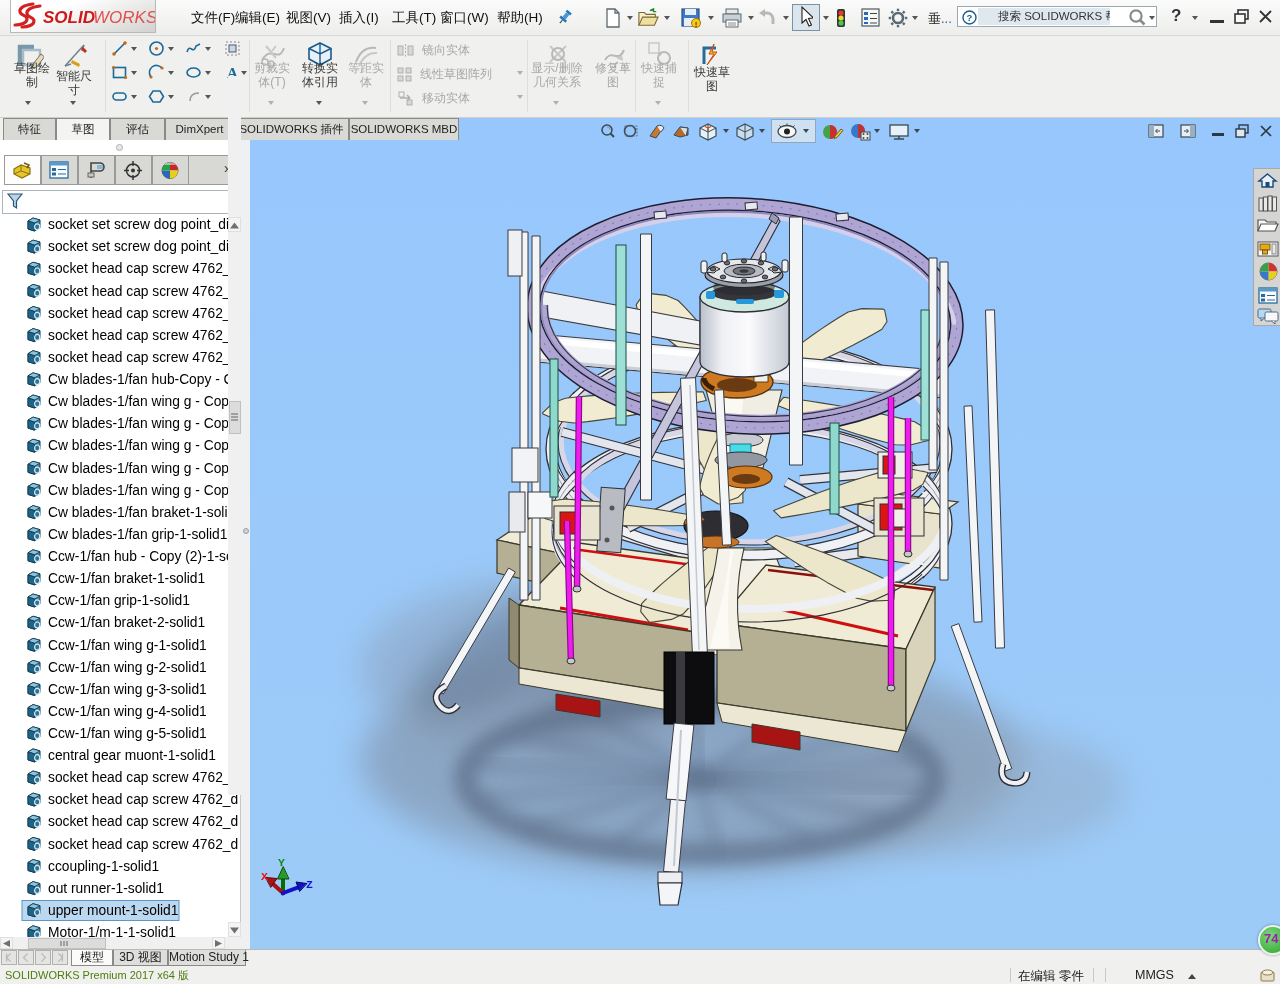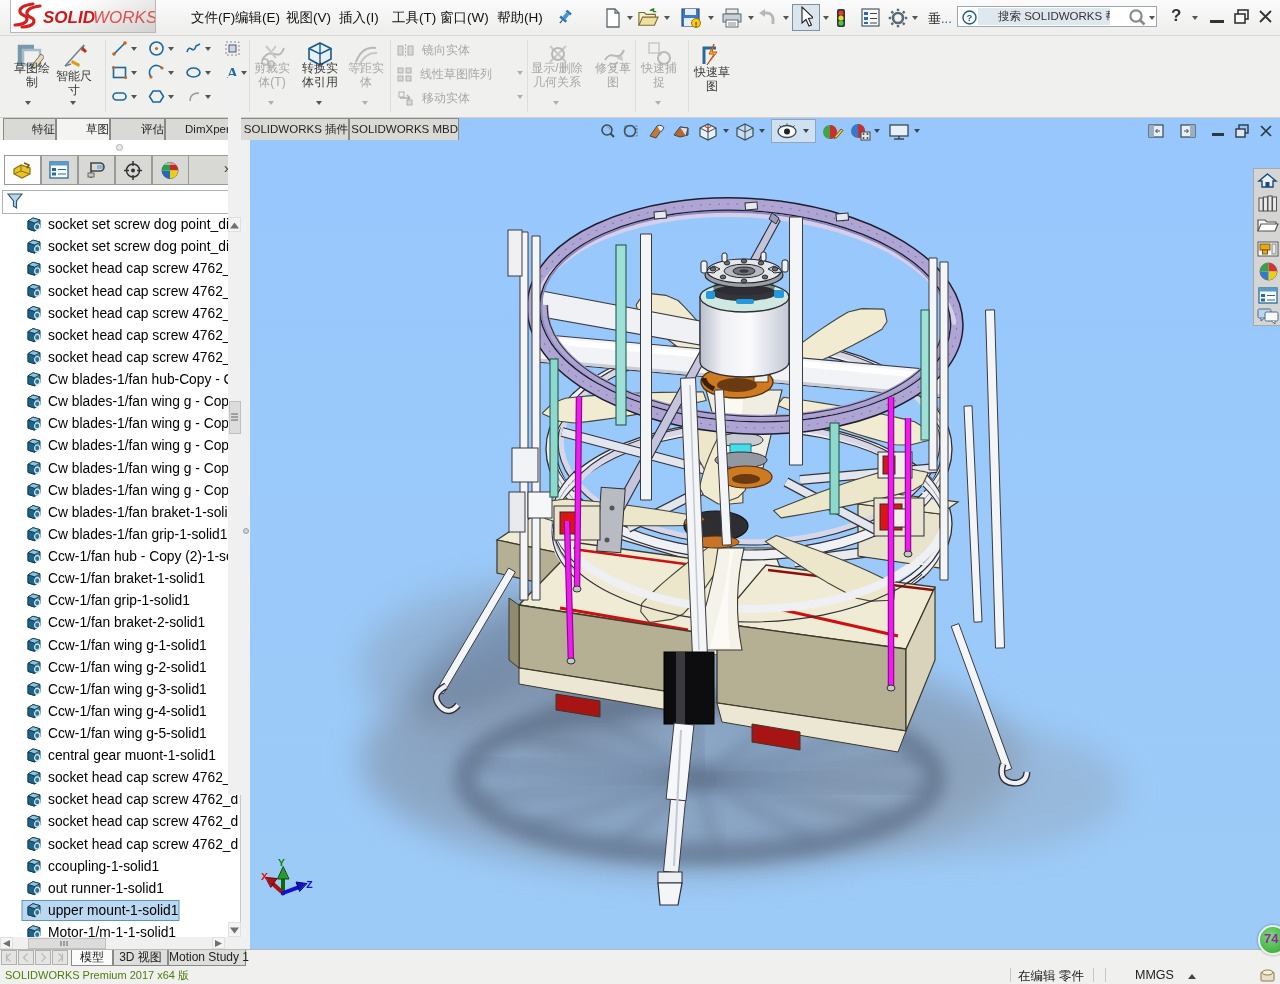--- a/index.html
+++ b/index.html
@@ -8,21 +8,21 @@
 #titlebar{left:0;top:0;width:1280px;height:36px;background:linear-gradient(#fbfbfb,#ededeb);border-bottom:1px solid #d8d8d6;}
 #logo{left:10px;top:0;width:146px;height:33px;background:linear-gradient(160deg,#ffffff 30%,#d2d2d0);border:1px solid #b8b8b6;border-top:none;}
 .menu{top:0;height:36px;line-height:36px;font-size:13.5px;color:#111;}
 .caret{width:0;height:0;border-left:3.5px solid transparent;border-right:3.5px solid transparent;border-top:4px solid #555;}
 #searchbox{left:957px;top:6px;width:200px;height:21px;background:#fff;border:1px solid #9aa8b0;}
 #ribbon{left:0;top:36px;width:1280px;height:82px;background:#f0f0ee;border-bottom:1px solid #cfcfcd;}
 .rsep{top:40px;width:1px;height:72px;background:#dddddb;}
 .rlbl{font-size:12px;line-height:13.5px;text-align:center;color:#3a3a3a;white-space:nowrap;}
 .rlbl.dis{color:#a8a8a6;}
 #tabrow{left:0;top:118px;width:459px;height:22px;background:#f0f0ee;}
-.rtab{top:118px;height:22px;border:1px solid #8a8a88;border-bottom:none;background:#d9d9d6;font-size:11.5px;text-align:right;line-height:21px;color:#222;white-space:nowrap;overflow:hidden;}
+.rtab{top:118px;height:22px;border:1px solid #8a8a88;border-bottom:none;background:#d9d9d6;font-size:11.5px;text-align:center;line-height:21px;color:#222;white-space:nowrap;overflow:hidden;}
 .rtab.act{background:#f4f4f2;}
 #vpblue{left:250px;top:118px;width:1030px;height:831px;background:linear-gradient(#97c7fd,#9dcbf7);z-index:-1;}
 #leftpanel{left:0;top:140px;width:241px;height:797px;background:#ffffff;border-right:1px solid #c8c8c6;}
 #splitter{left:241px;top:140px;width:9px;height:809px;background:#eef0f2;}
 .ptab{top:15px;width:37px;height:30px;border:1px solid #9a9a98;background:#d8d8d5;}
 .ptab.act{background:#fdfdfd;}
 #filterbox{left:2px;top:50px;width:236px;height:24px;border:1px solid #aab4bc;background:#fff;}
 .vsb{left:228px;top:76px;width:13px;height:719px;background:#f0f0f0;}
 #hsb{left:0;top:937px;width:241px;height:12px;background:#f0f0f0;}
 #bottomtabs{left:0;top:949px;width:1280px;height:17px;background:#f0f0ee;border-top:1px solid #b8b8b6;}

